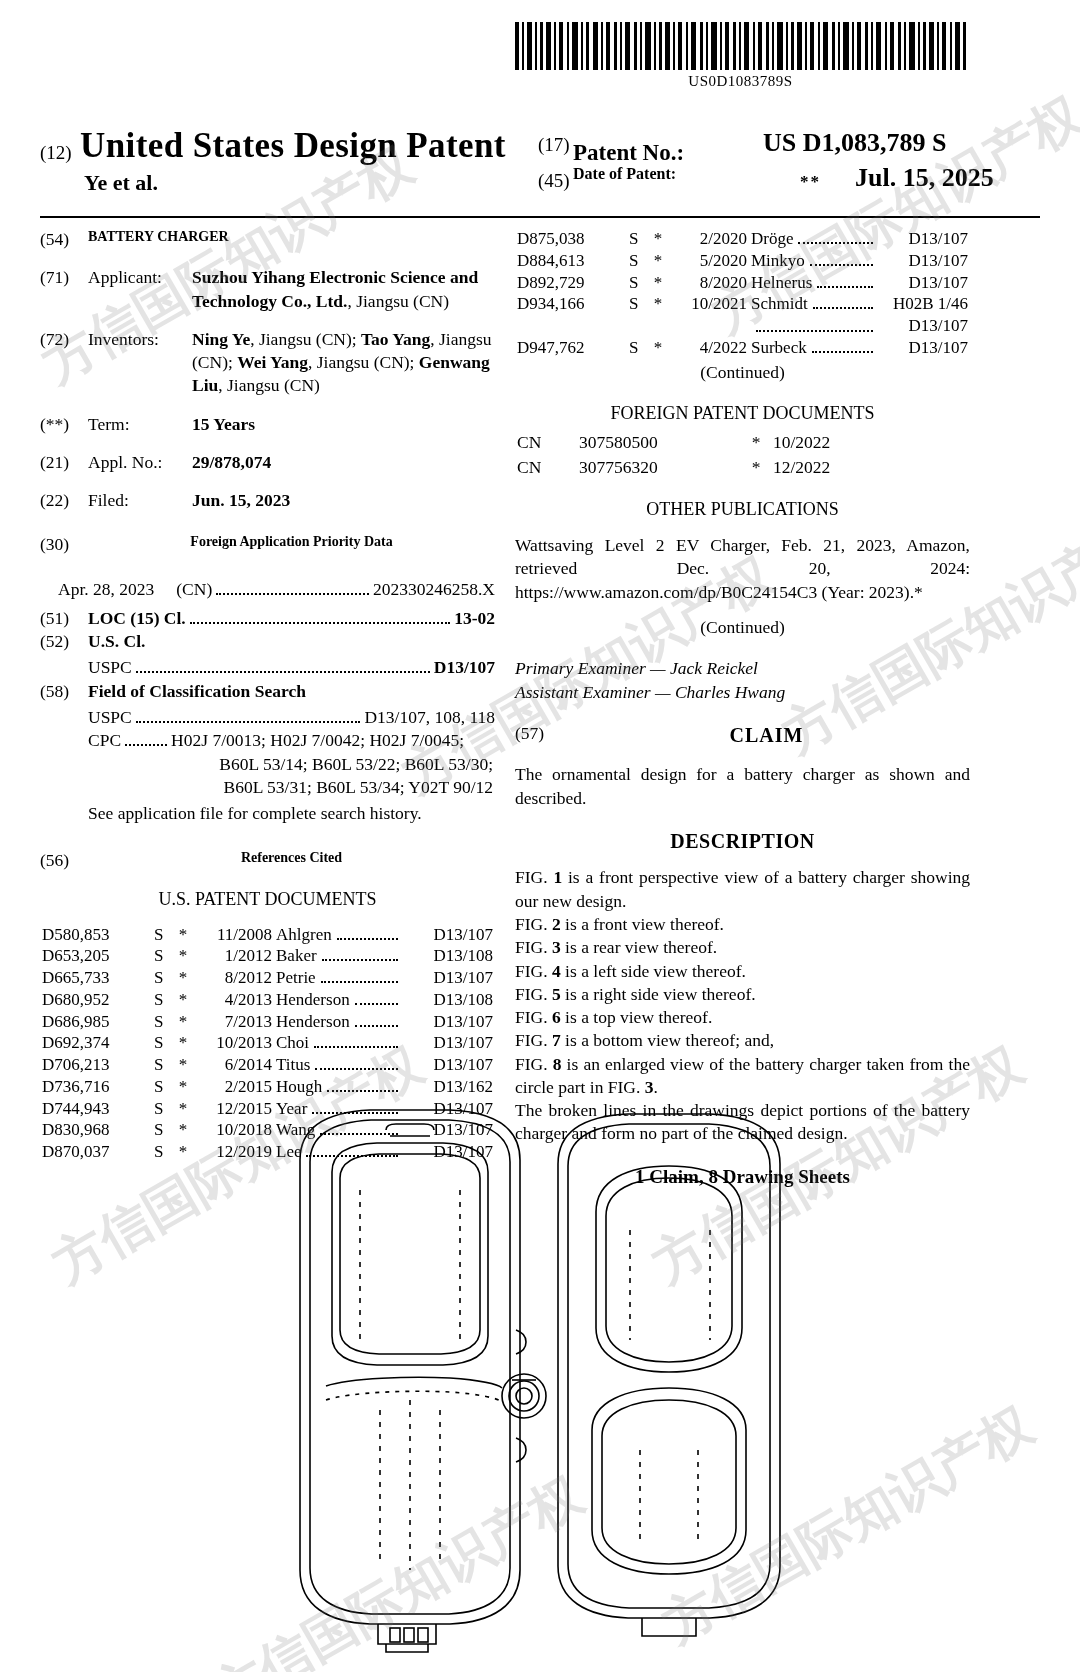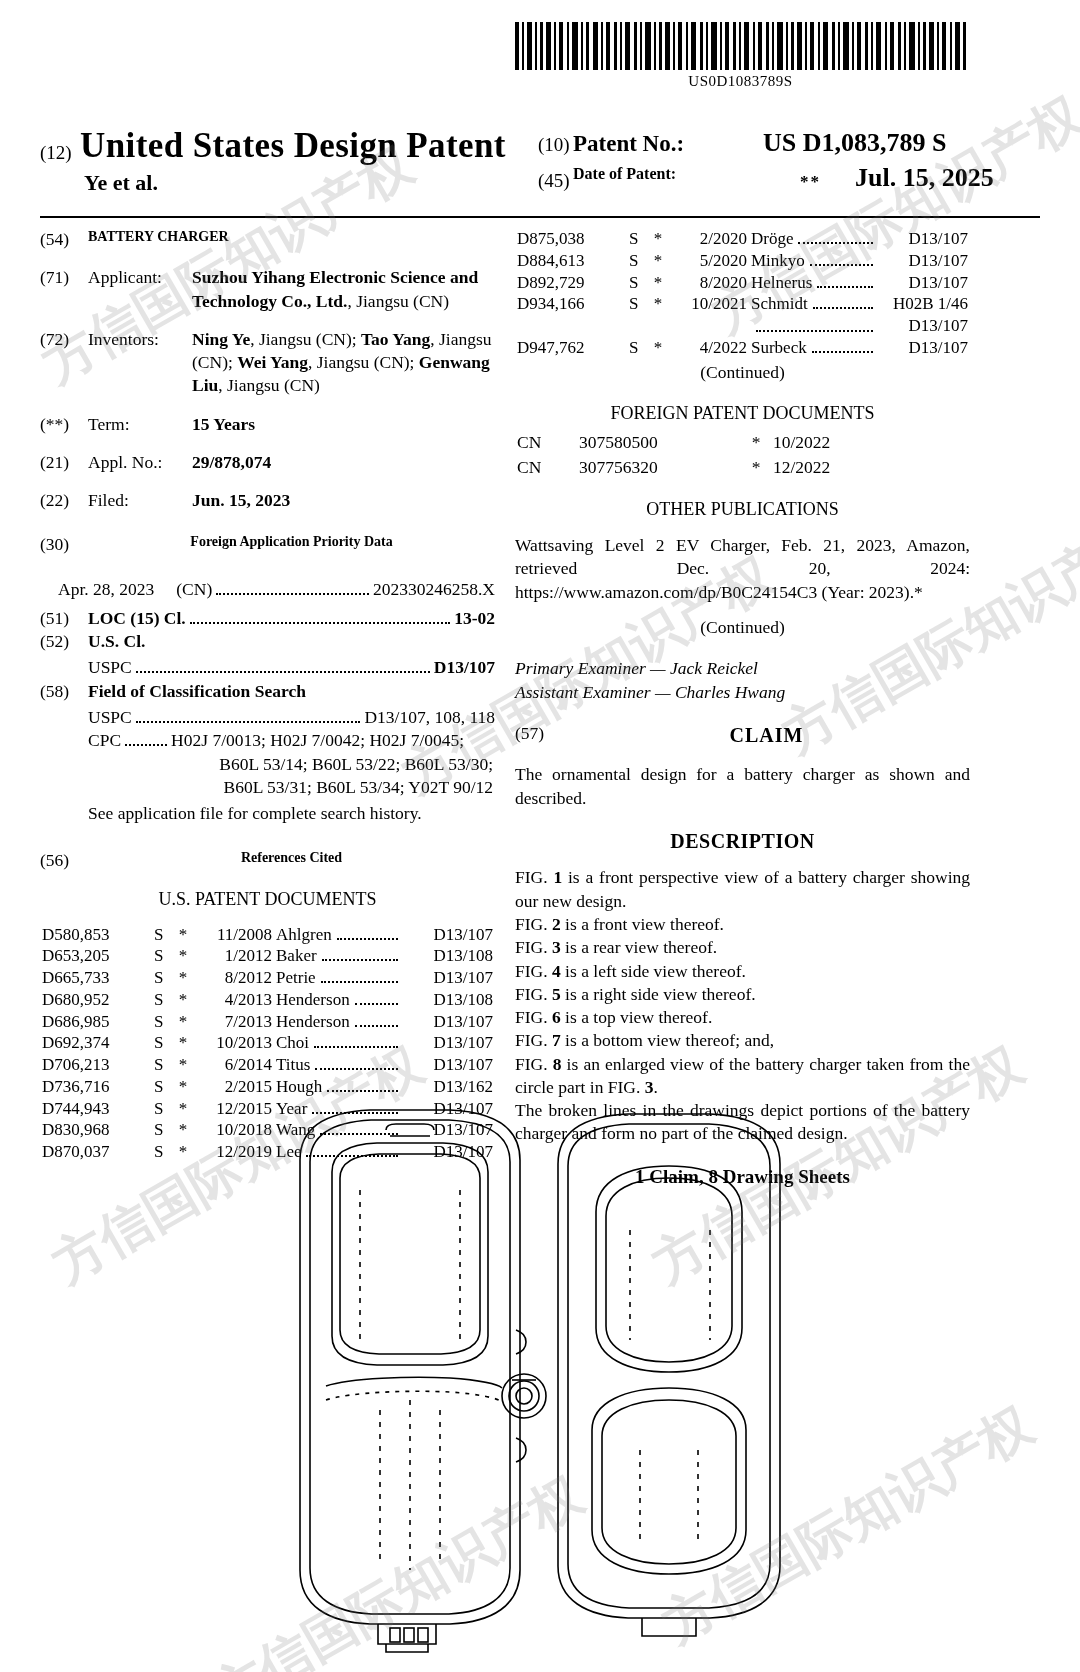--- a/index.html
+++ b/index.html
@@ -67,21 +67,21 @@
   }
   .t-10 {
     position: absolute;
     left: 498px;
     top: 14px;
     font-size: 19px;
   }
   .pat-no-label {
     position: absolute;
     left: 533px;
-    top: 11px;
+    top: 20px;
     font-size: 23px;
     font-weight: bold;
   }
   .pat-no-value {
     position: absolute;
     left: 723px;
     top: 8px;
     font-size: 26px;
     font-weight: bold;
   }
@@ -334,21 +334,21 @@
     </g>
   </svg>
   <div class="barcode-num">US0D1083789S</div>
 </div>
 
 <div class="title-block">
   <span class="t-12">(12)</span>
   <span class="main-title">United States Design Patent</span>
   <span class="authors">Ye et al.</span>
 
-  <span class="t-10">(10)</span>
+  <span class="t-10">(17)</span>
   <span class="pat-no-label">Patent No.:</span>
   <span class="pat-no-value">US D1,083,789 S</span>
 
   <span class="t-45">(45)</span>
   <span class="date-label">Date of Patent:</span>
   <span class="date-star">**</span>
   <span class="date-value">Jul. 15, 2025</span>
 </div>
 <div class="rule-top"></div>
 

